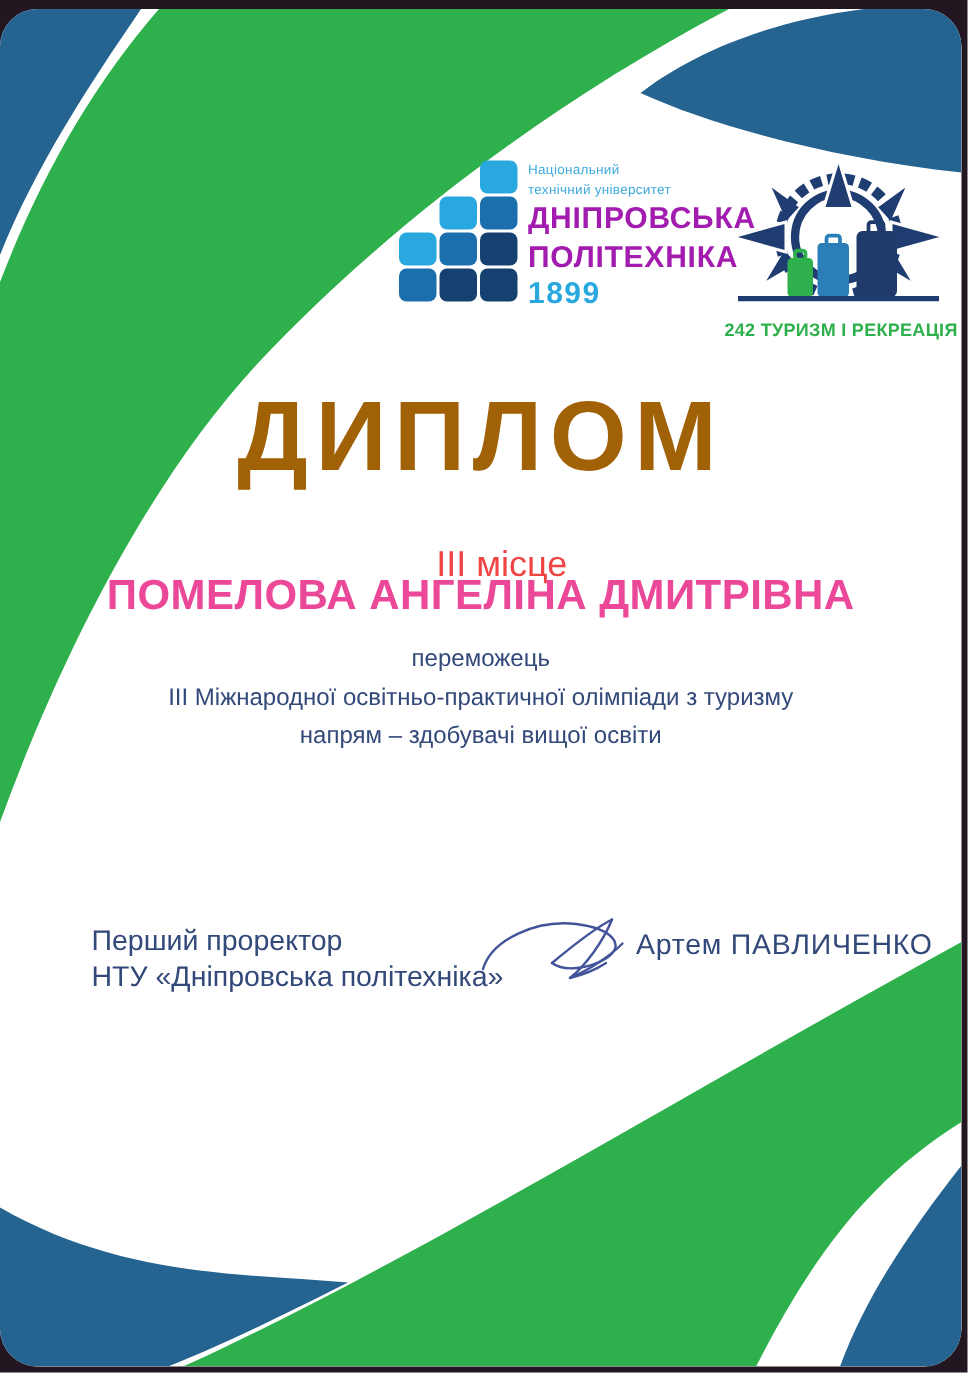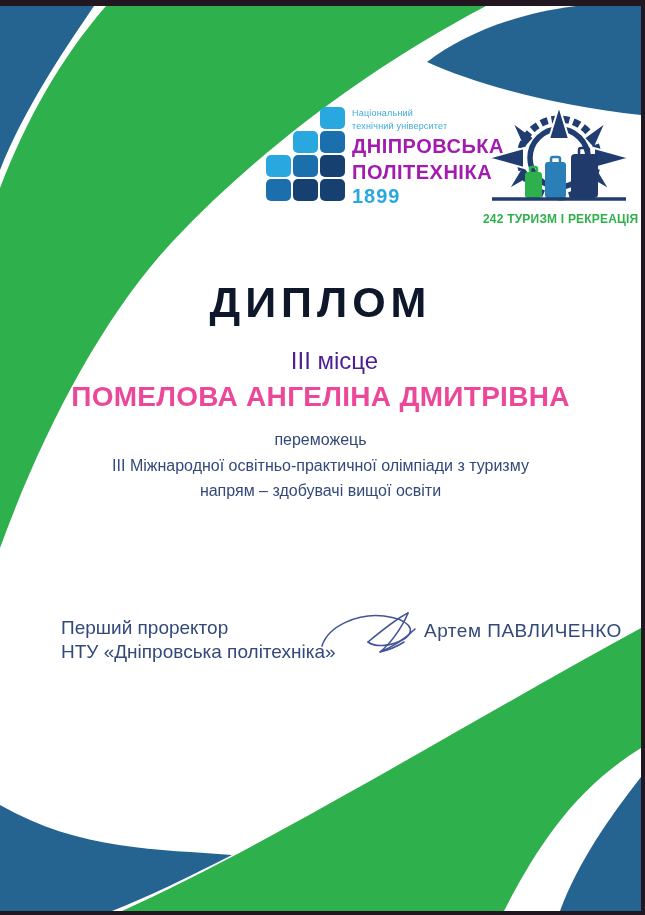--- a/index.html
+++ b/index.html
@@ -3,40 +3,40 @@
 <meta charset="utf-8">
 <style>
   html,body{margin:0;padding:0;}
   body{
     width:645px;height:915px;position:relative;
     font-family:"Liberation Sans", sans-serif;
     background:#221621;
   }
   .cert{
     position:absolute;top:6px;left:0;right:4px;bottom:4px;
-    background:#ffffff;overflow:hidden;
+    background:#ffffff;overflow:hidden;border-radius:25px;
   }
   .decor{position:absolute;top:0;left:0;width:641px;height:905px;}
 
   
   .uni-logo{position:absolute;left:266px;top:99px;display:flex;align-items:flex-start;}
   .squares{display:grid;grid-template-columns:repeat(3,25px);grid-auto-rows:22px;gap:2px;margin-top:2px;}
   .squares .sq{border-radius:5px;}
   .uni-text{margin-left:7px;line-height:1;}
   .uni-small{color:#3FA9DC;font-size:9px;line-height:10px;letter-spacing:.2px;margin-top:3px;}
   .uni-name{color:#a21caf;font-size:20px;font-weight:bold;letter-spacing:.5px;line-height:22px;margin-top:4px;}
   .uni-year{color:#29A8E0;font-size:20px;font-weight:bold;margin-top:3px;letter-spacing:1px;}
 
   .program-logo{position:absolute;left:483px;top:100px;width:152px;text-align:center;}
   .program-caption{color:#2EB04C;font-size:12px;font-weight:bold;letter-spacing:.2px;margin-top:2px;white-space:nowrap;}
 
   
   .centered{position:absolute;left:0;right:0;text-align:center;}
-  .title{top:260px;color:#0f172a;font-size:43px;font-weight:bold;letter-spacing:5px;line-height:72px;}
-  .place{top:341px;color:#4c1d95;font-size:24px;padding-left:28px;}
+  .title{top:248px;color:#a16207;font-size:66px;font-weight:bold;letter-spacing:5px;line-height:72px;}
+  .place{top:357px;color:#ef4444;font-size:24px;padding-left:28px;}
   .recipient{top:375px;color:#ec4899;font-size:28px;font-weight:bold;letter-spacing:.3px;}
   .body-lines{top:421px;color:#33497A;font-size:16px;line-height:25.5px;}
 
   
   .sig-left{position:absolute;left:61px;top:610px;color:#33497A;font-size:19px;line-height:24px;}
   .sig-svg{position:absolute;left:318px;top:600px;}
   .sig-name{position:absolute;left:424px;top:614px;color:#33497A;font-size:19px;letter-spacing:.5px;}
 </style>
 </head>
 <body>

